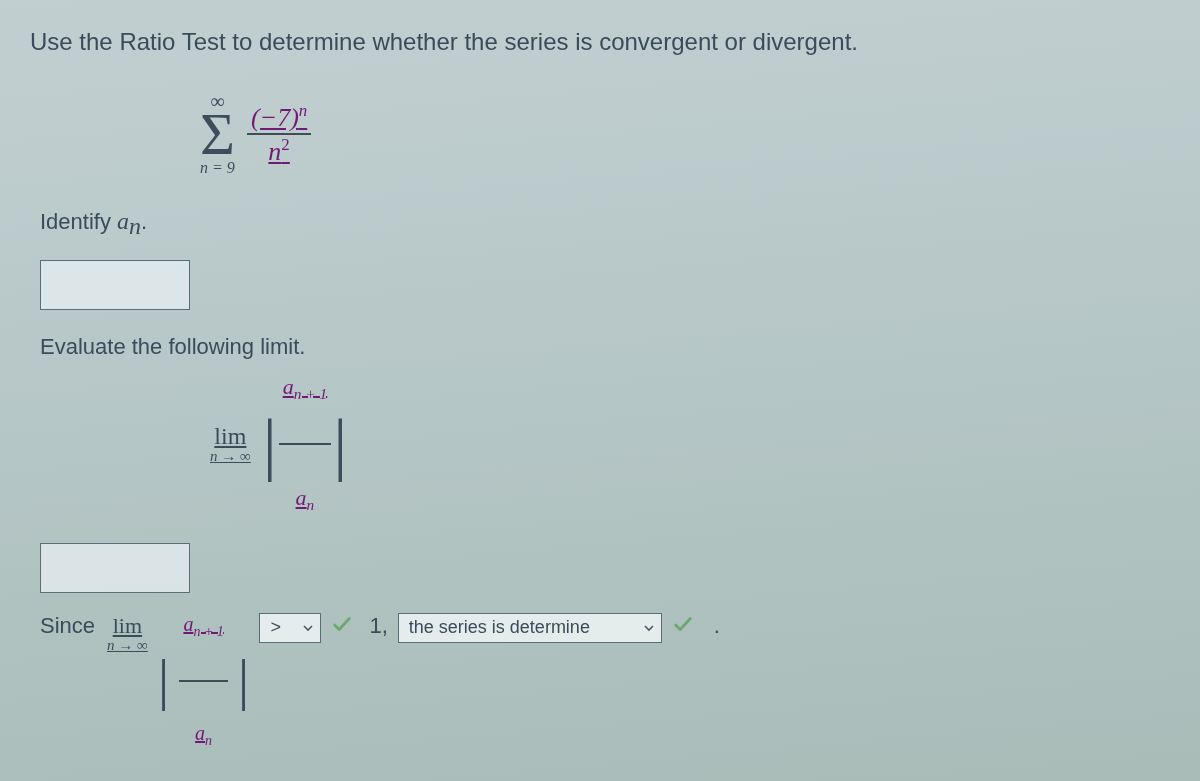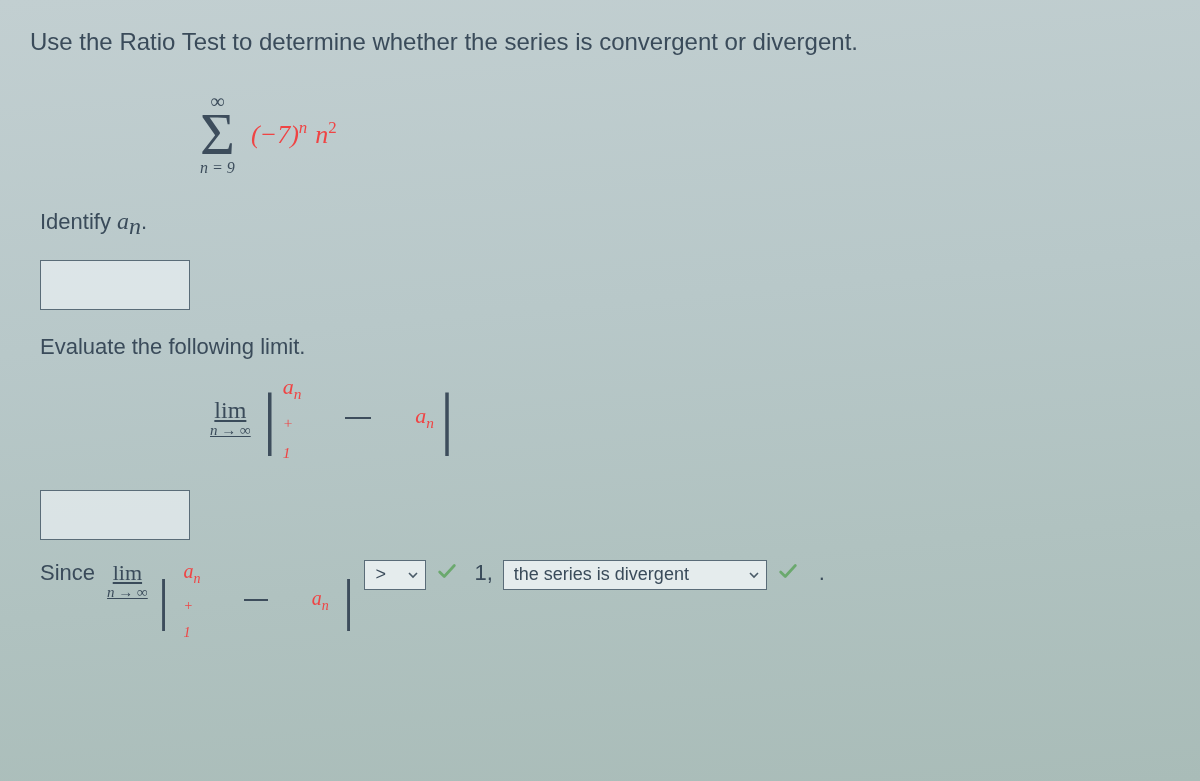--- a/index.html
+++ b/index.html
@@ -29,25 +29,26 @@
     display: flex; flex-direction: column; align-items: center; justify-content: center;
     font-family: "Times New Roman", serif;
     font-style: italic;
     font-size: 14px;
     color: #3d4d5c;
   }
   .sigma-wrap .top { font-size: 20px; font-style: normal; line-height: 1; margin-bottom: -4px;}
   .sigma-wrap .sigma { font-size: 60px; font-style: normal; line-height: 0.9; }
   .sigma-wrap .bottom { font-size: 16px; font-style: italic; margin-top: -2px;}
   .frac {
-    display: inline-flex; flex-direction: row; align-items: center;
+    display: inline-flex; flex-direction: column; align-items: center;
     font-family: "Times New Roman", serif;
     font-style: italic;
-    color: #ef4444;
+    color: #701a75;
     vertical-align: middle;
+    text-decoration: underline;
   }
   .frac .num, .frac .den { padding: 0 4px; line-height: 1.15; }
   .frac .bar { width: 100%; border-top: 2px solid #3d4d5c; }
   .series-frac { font-size: 26px; margin-left: 12px; }
   .series-frac .num.rel { position: relative; }
   sup.pw { font-size: 0.65em; font-style: italic; }
   sub.ss { font-size: 0.7em; font-style: italic; vertical-align: sub;}
   .identify {
     font-size: 22px;
     margin: 24px 0 20px 10px;
@@ -232,21 +233,21 @@
 
     <span class="check">
       <svg width="22" height="22" viewBox="0 0 24 24">
           <path d="M4 13 L9 18 L20 6" stroke="#6ba96e" stroke-width="3" fill="none" stroke-linecap="round" stroke-linejoin="round"></path>
         </svg>
     </span>
 
     <span class="one">1,</span>
 
     <div class="select wide">
-      <span class="sel-content">the series is divergent</span>
+      <span class="sel-content">the series is determine</span>
       <span class="chev">
         <svg width="12" height="12" viewBox="0 0 12 12">
             <path d="M2 4 L6 8 L10 4" stroke="#4a5b68" stroke-width="1.6" fill="none"></path>
           </svg>
       </span>
     </div>
 
     <span class="check">
       <svg width="22" height="22" viewBox="0 0 24 24">
           <path d="M4 13 L9 18 L20 6" stroke="#6ba96e" stroke-width="3" fill="none" stroke-linecap="round" stroke-linejoin="round"></path>

